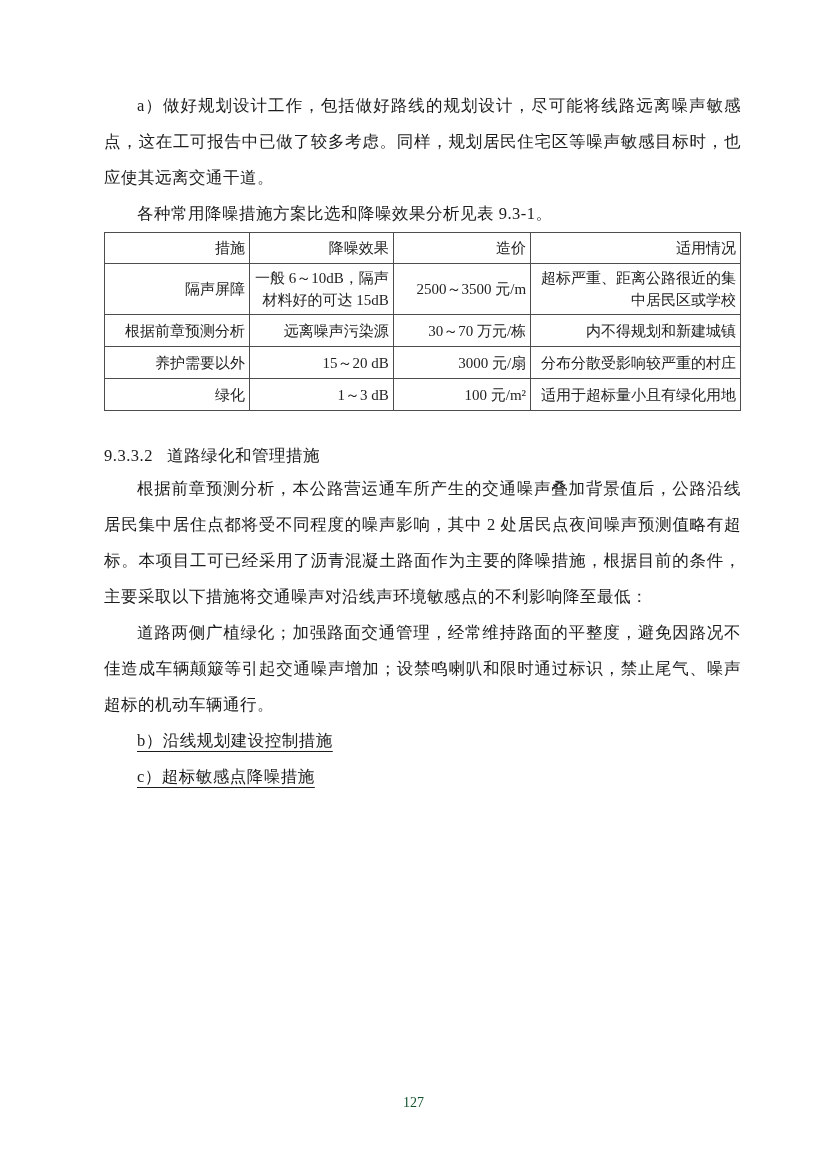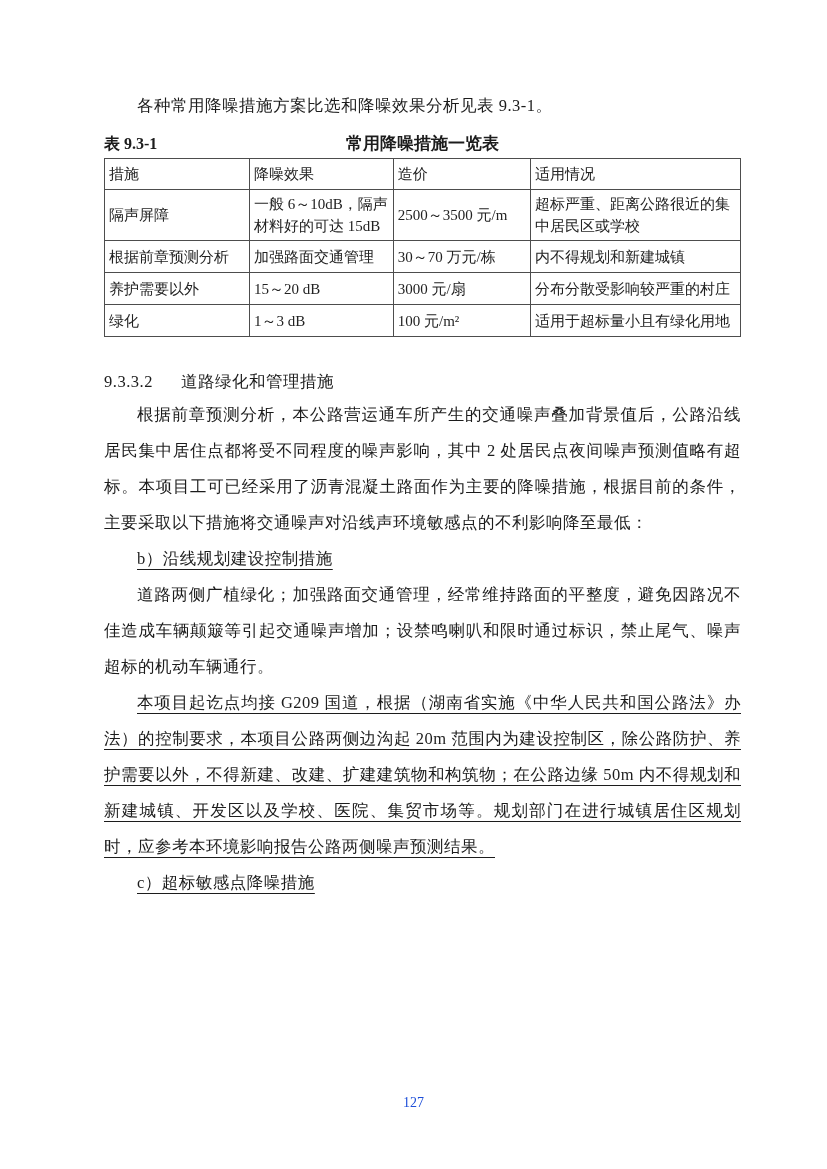--- a/index.html
+++ b/index.html
@@ -49,64 +49,61 @@
 
   table.measures {
     width: 100%;
     border-collapse: collapse;
     table-layout: fixed;
     font-size: 15px;
     color: #222;
   }
   table.measures th, table.measures td {
     border: 1px solid #4d4d4d;
-    text-align: left;
+    text-align: right;
     vertical-align: middle;
     padding: 3px 4px;
     line-height: 22px;
     font-weight: normal;
   }
   table.measures thead th { height: 31px; }
   table.measures tbody tr.tall td { height: 50px; }
   table.measures tbody td { height: 32px; }
   col.c1 { width: 22.8%; }
   col.c2 { width: 22.6%; }
   col.c3 { width: 21.6%; }
   col.c4 { width: 33.0%; }
 
   .section-heading {
     margin-top: 30px;
     font-size: 16.5px;
     font-weight: normal;
     line-height: 30px;
     letter-spacing: 0.5px;
   }
-  .section-heading .num { margin-right: 28px; }
+  .section-heading .num { margin-right: 14px; }
 
   .page-number {
     position: absolute;
     left: 0; right: 0;
     bottom: 58px;
     text-align: center;
     font-size: 14px;
-    color: #1d4ed8;
+    color: #14532d;
   }
 </style>
 </head>
 <body>
 
 <div class="page">
   <div class="content">
 
+    <p class="body indent">a）做好规划设计工作，包括做好路线的规划设计，尽可能将线路远离噪声敏感点，这在工可报告中已做了较多考虑。同样，规划居民住宅区等噪声敏感目标时，也应使其远离交通干道。</p>
     <p class="body indent">各种常用降噪措施方案比选和降噪效果分析见表 9.3-1。</p>
 
-    <div class="table-caption">
-      <span class="tbl-label">表 9.3-1</span>
-      <span class="tbl-title">常用降噪措施一览表</span>
-    </div>
 
     <table class="measures">
       <colgroup>
           <col class="c1">
           <col class="c2">
           <col class="c3">
           <col class="c4">
         </colgroup>
       <thead>
         <tr>
@@ -118,21 +115,21 @@
       </thead>
       <tbody>
         <tr class="tall">
           <td>隔声屏障</td>
           <td>一般 6～10dB，隔声材料好的可达 15dB</td>
           <td>2500～3500 元/m</td>
           <td>超标严重、距离公路很近的集中居民区或学校</td>
         </tr>
         <tr>
           <td>根据前章预测分析</td>
-          <td>加强路面交通管理</td>
+          <td>远离噪声污染源</td>
           <td>30～70 万元/栋</td>
           <td>内不得规划和新建城镇</td>
         </tr>
         <tr>
           <td>养护需要以外</td>
           <td>15～20 dB</td>
           <td>3000 元/扇</td>
           <td>分布分散受影响较严重的村庄</td>
         </tr>
         <tr>
@@ -142,21 +139,20 @@
           <td>适用于超标量小且有绿化用地</td>
         </tr>
       </tbody>
     </table>
 
     <h3 class="section-heading">
       <span class="num">9.3.3.2</span><span>道路绿化和管理措施</span>
     </h3>
 
     <p class="body indent">根据前章预测分析，本公路营运通车所产生的交通噪声叠加背景值后，公路沿线居民集中居住点都将受不同程度的噪声影响，其中 2 处居民点夜间噪声预测值略有超标。本项目工可已经采用了沥青混凝土路面作为主要的降噪措施，根据目前的条件，主要采取以下措施将交通噪声对沿线声环境敏感点的不利影响降至最低：</p>
+    <p class="body indent">道路两侧广植绿化；加强路面交通管理，经常维持路面的平整度，避免因路况不佳造成车辆颠簸等引起交通噪声增加；设禁鸣喇叭和限时通过标识，禁止尾气、噪声超标的机动车辆通行。</p>
     <p class="body indent ul">b）沿线规划建设控制措施</p>
-    <p class="body indent">道路两侧广植绿化；加强路面交通管理，经常维持路面的平整度，避免因路况不佳造成车辆颠簸等引起交通噪声增加；设禁鸣喇叭和限时通过标识，禁止尾气、噪声超标的机动车辆通行。</p>
-    <p class="body indent ul">本项目起讫点均接 G209 国道，根据（湖南省实施《中华人民共和国公路法》办法）的控制要求，本项目公路两侧边沟起 20m 范围内为建设控制区，除公路防护、养护需要以外，不得新建、改建、扩建建筑物和构筑物；在公路边缘 50m 内不得规划和新建城镇、开发区以及学校、医院、集贸市场等。规划部门在进行城镇居住区规划时，应参考本环境影响报告公路两侧噪声预测结果。</p>
     <p class="body indent ul">c）超标敏感点降噪措施</p>
 
   </div>
 
   <div class="page-number">127</div>
 </div>
 
 </body></html>

